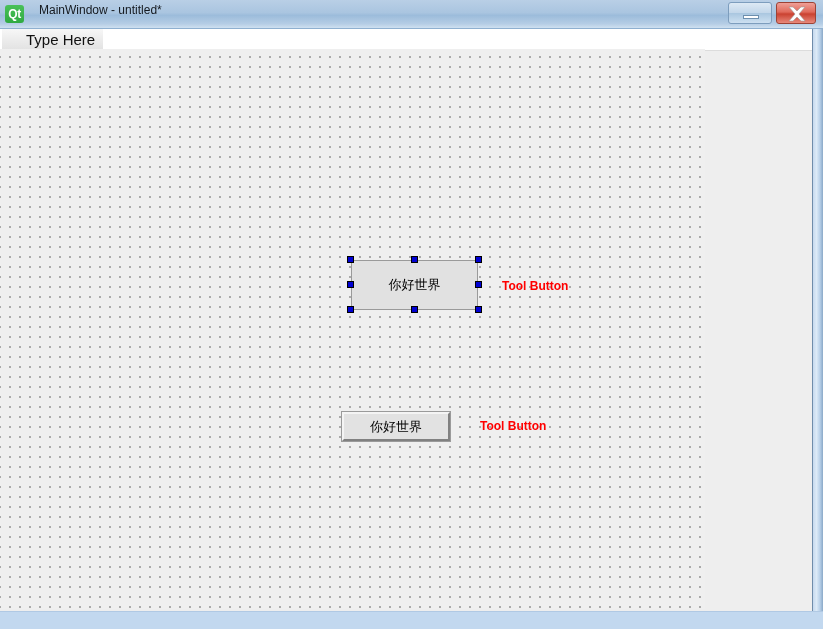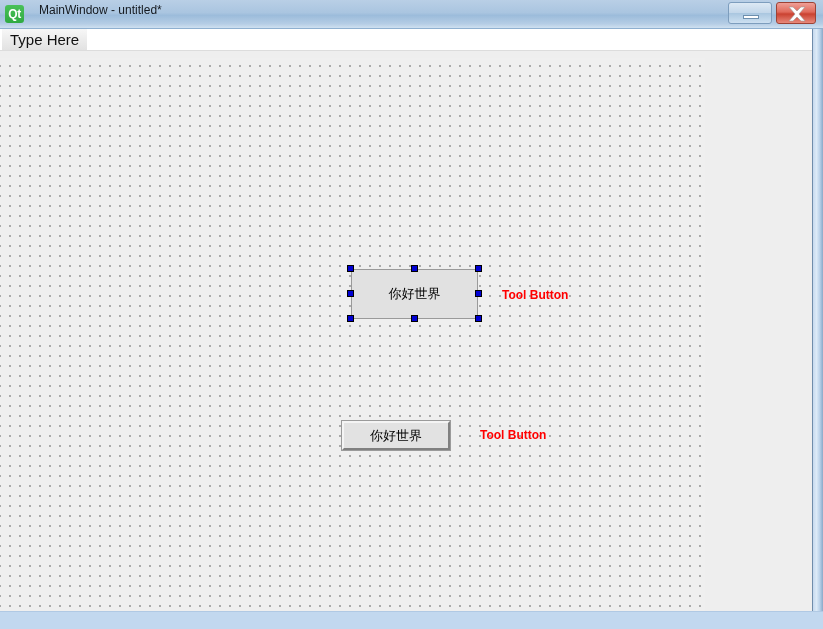--- a/index.html
+++ b/index.html
@@ -88,32 +88,32 @@
     width: 823px;
     height: 22px;
     background: #ffffff;
     border-bottom: 1px solid #dcdcdc;
     box-sizing: border-box;
   }
   .menu-typehere {
     position: absolute;
     left: 2px; top: 0px;
     height: 21px;
-    padding: 0 8px 0 8px;
+    padding: 0 8px 0 24px;
     line-height: 21px;
     font-size: 15px;
     color: #111111;
     background: linear-gradient(to bottom, #f7f7f7 0%, #ececec 50%, #e2e2e2 100%);
     white-space: nowrap;
   }
 
   
   .canvas {
     position: absolute;
-    left: 0; top: 58px;
+    left: 0; top: 49px;
     width: 705px;
     height: 560px;
     background-color: #efefef;
     background-image: radial-gradient(circle, #a8a8a8 0.7px, rgba(0,0,0,0) 0.9px);
     background-size: 10px 10px;
     background-position: 5px 3px;
     overflow: hidden;
   }
 
   

